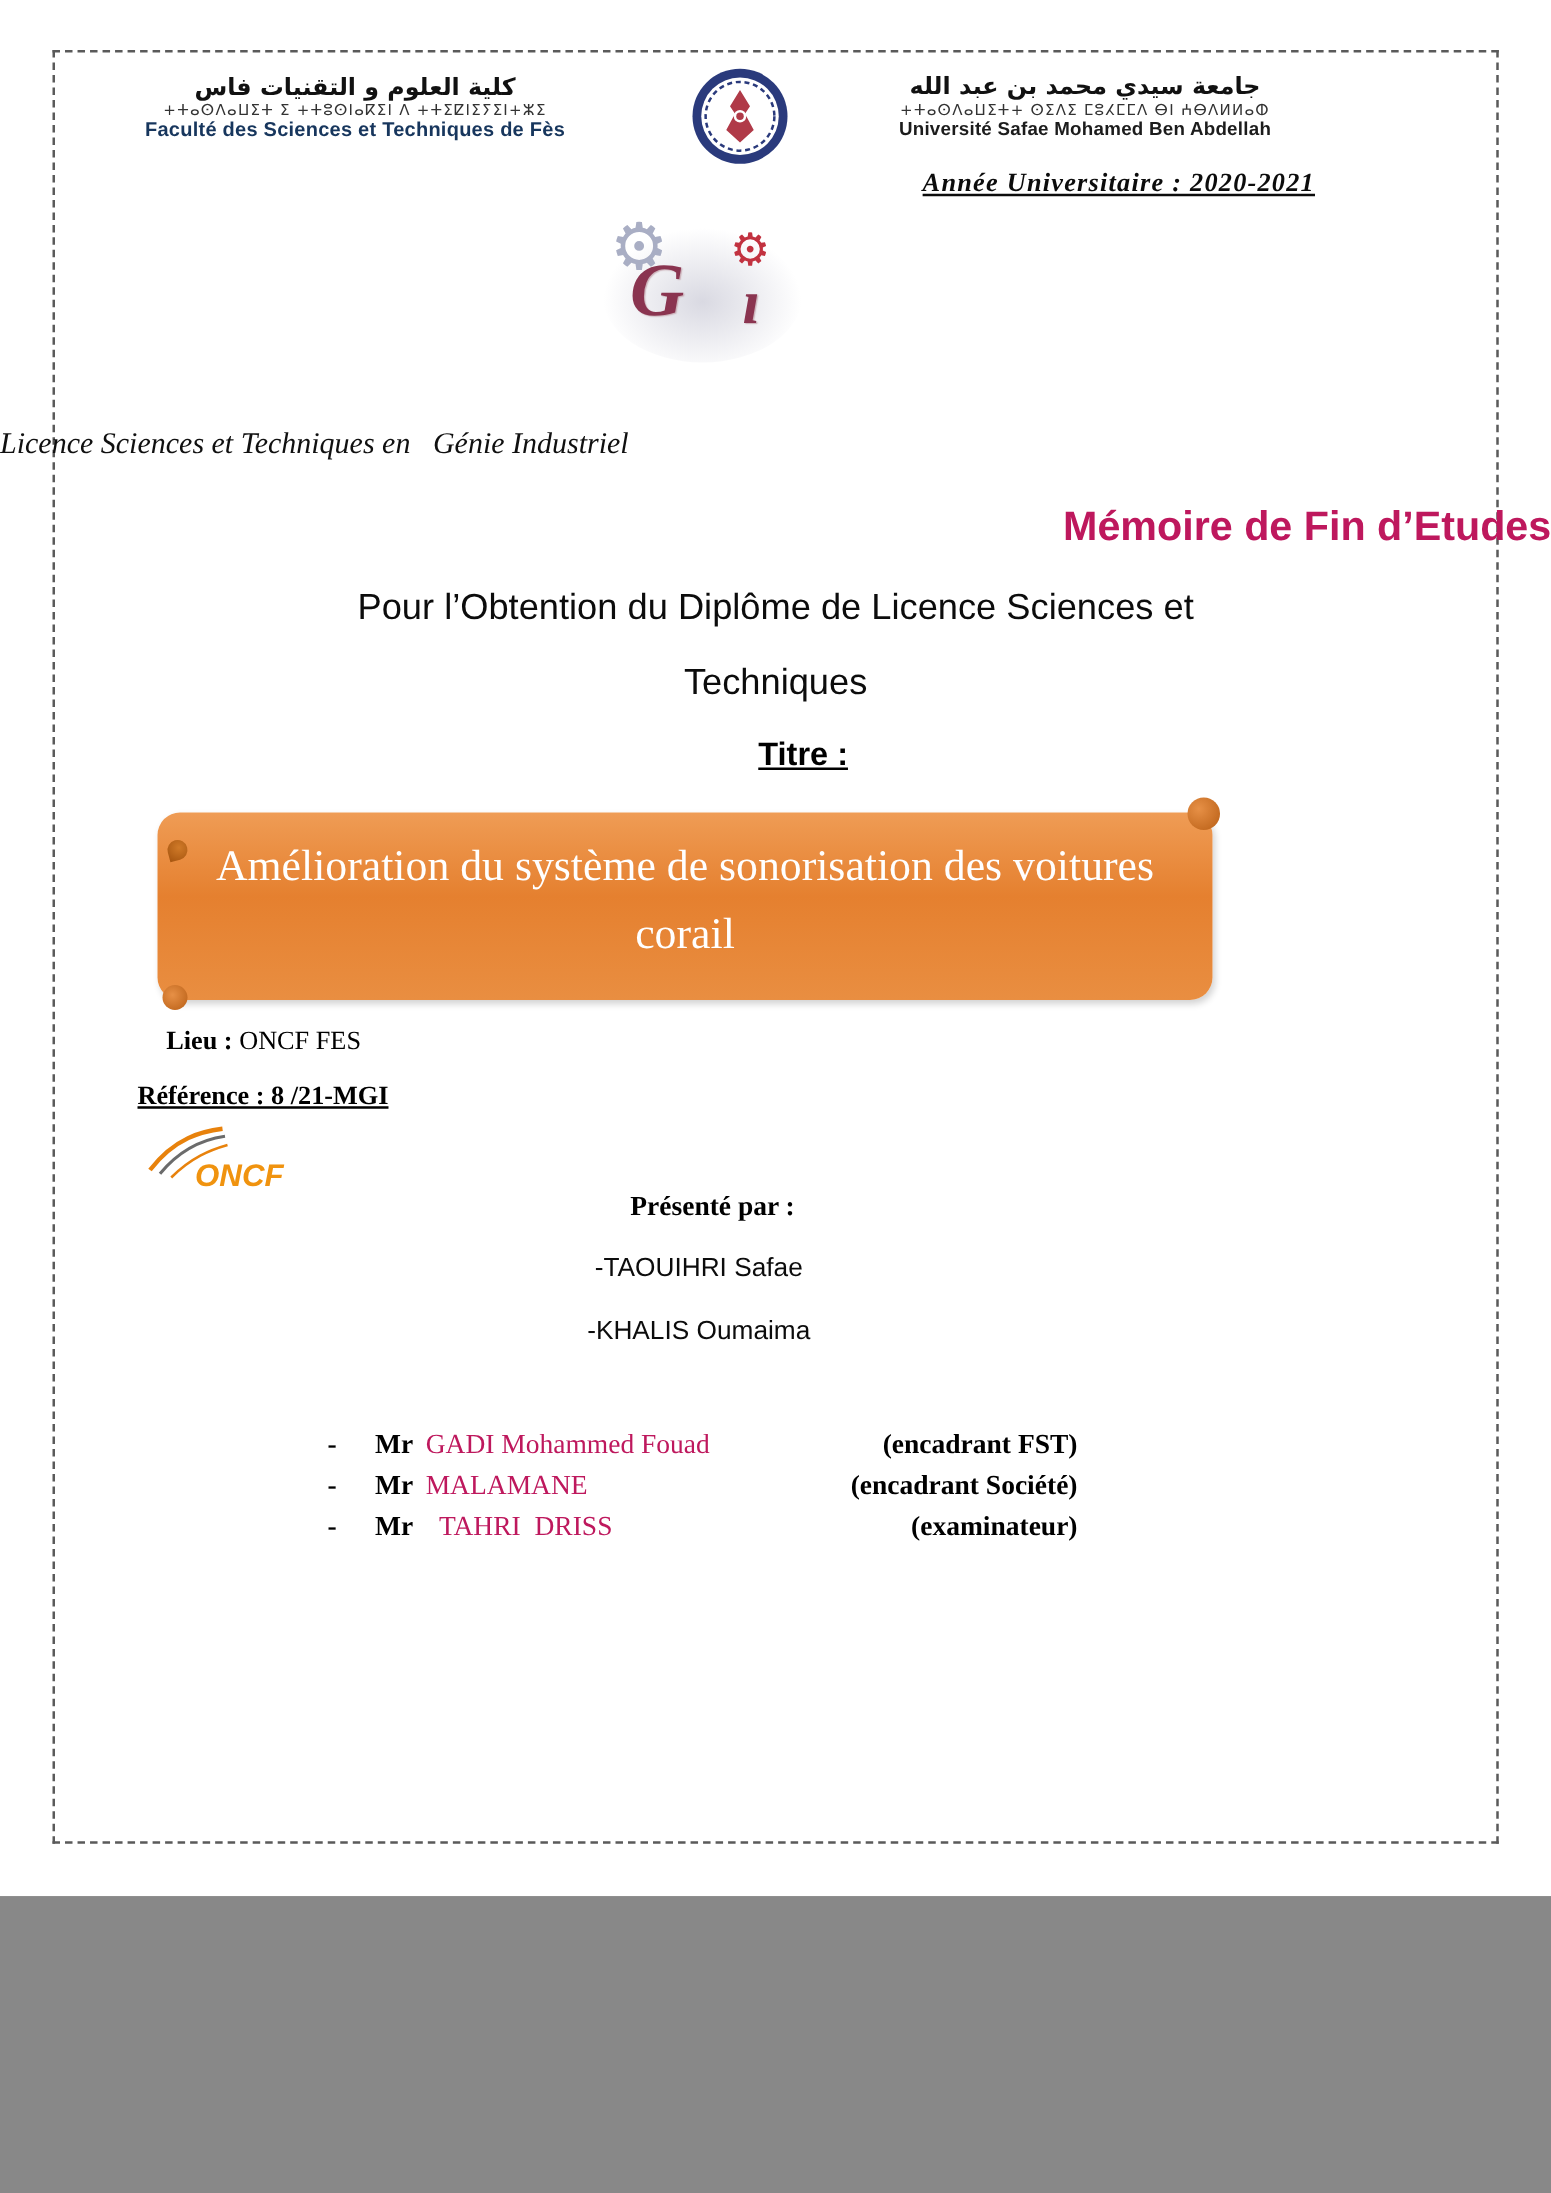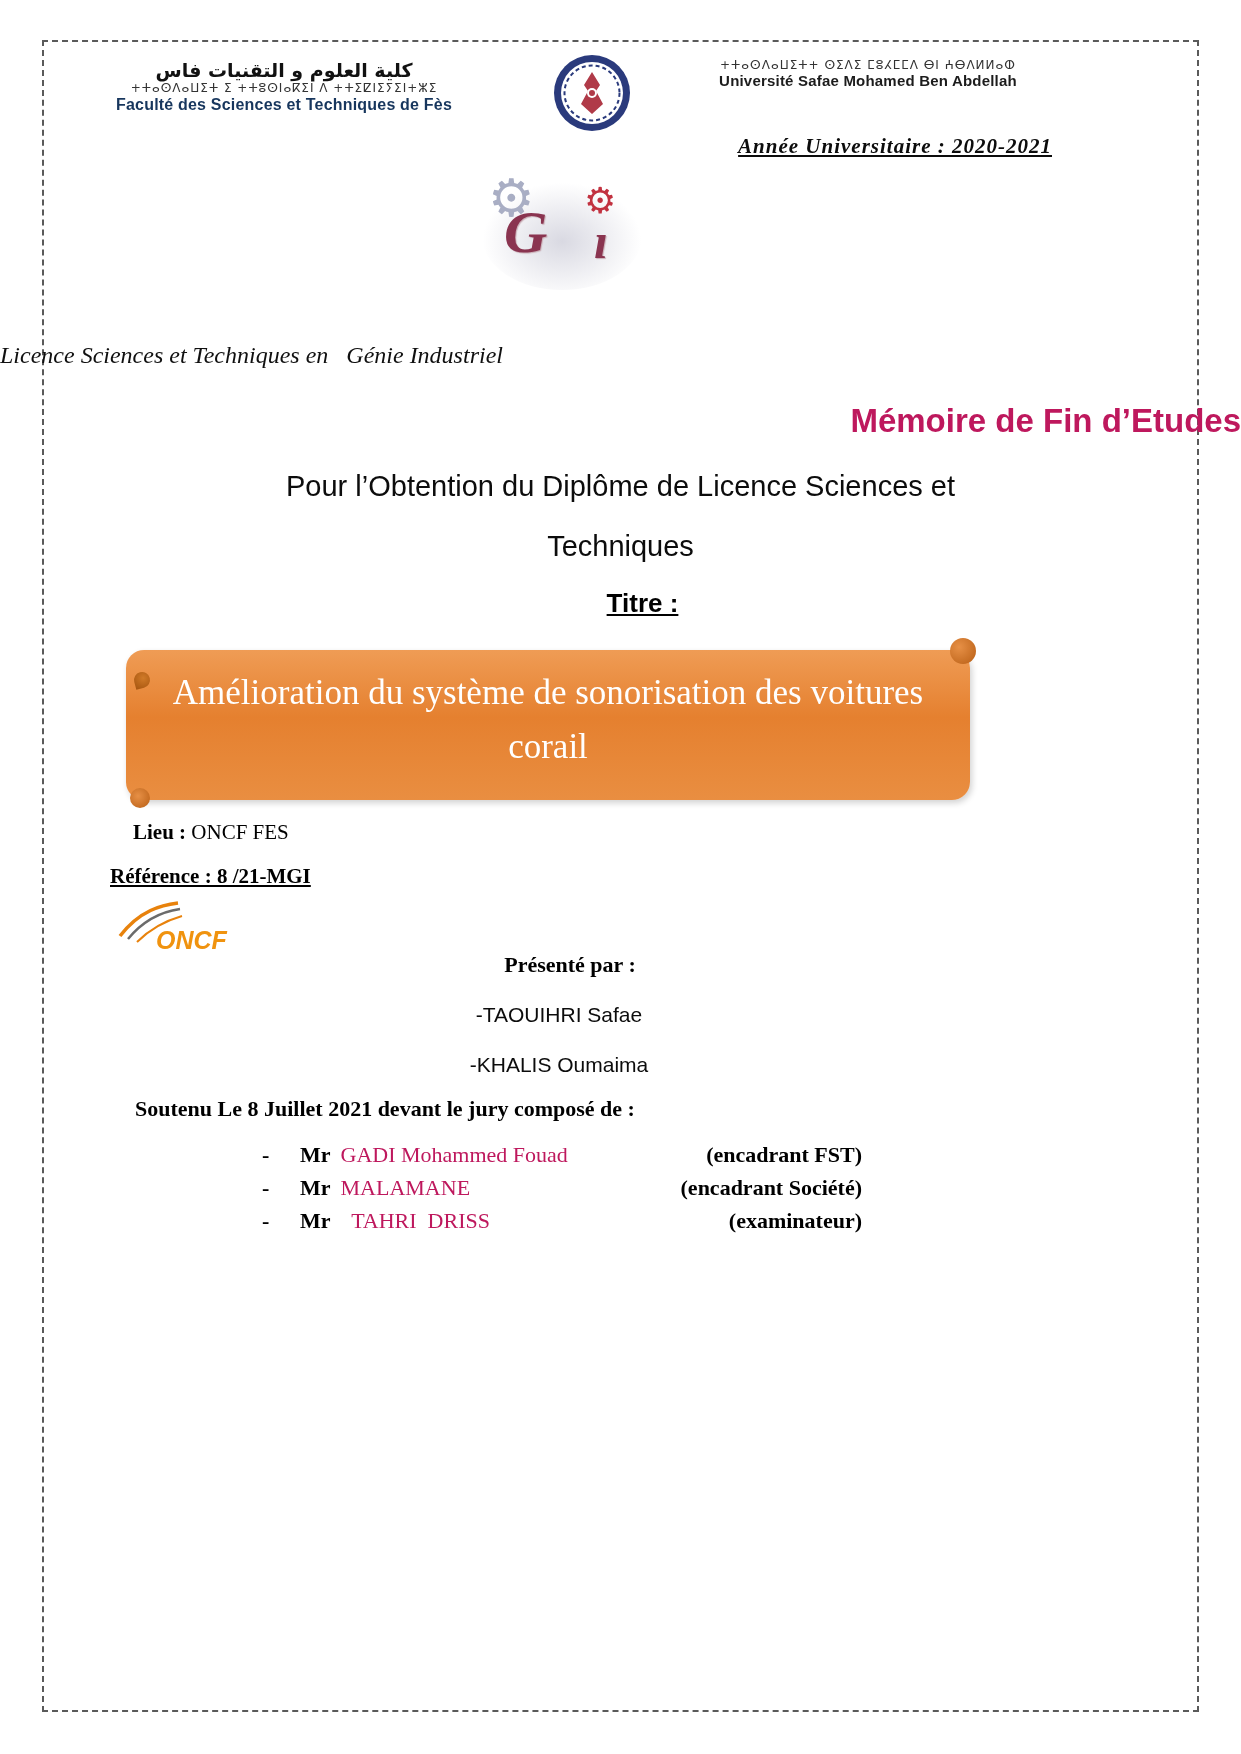--- a/index.html
+++ b/index.html
@@ -2,21 +2,21 @@
 <html><head>
 <meta charset="utf-8">
 <style>
   * { margin: 0; padding: 0; box-sizing: border-box; }
   html, body { background: #888; }
   body { font-family: "Liberation Serif", serif; }
 
   .page {
     position: relative;
     width: 1241px;
-    height: 1754px;
+    height: 1517px;
     margin: 0 auto;
     background: #ffffff;
     overflow: hidden;
   }
   .border-frame {
     position: absolute;
     inset: 40px 42px 42px 42px;
     border: 2px dashed #5a5a5a;
     pointer-events: none;
   }
@@ -188,20 +188,21 @@
       <ellipse cx="49" cy="41" rx="38" ry="38" fill="#2A3A7C"></ellipse>
       <circle cx="49" cy="41" r="31" fill="#ffffff"></circle>
       <circle cx="49" cy="41" r="27.5" fill="none" stroke="#2A3A7C" stroke-width="2" stroke-dasharray="4 3"></circle>
       <path d="M49 20 L57 33 L53 39 L60 52 L49 62 L38 52 L45 39 L41 33 Z" fill="#B03A48"></path>
       <circle cx="49" cy="41" r="5" fill="#ffffff"></circle>
       <circle cx="49" cy="41" r="3" fill="#B03A48"></circle>
     </svg>
   </div>
 
   <div class="header-right">
+    <div class="hdr-arabic">جامعة سيدي محمد بن عبد الله</div>
     <div class="hdr-tifinagh">+ⵜⴰⵙⴷⴰⵡⵉⵜ+ ⵙⵉⴷⵉ ⵎⵓⵃⵎⵎⴷ ⴱⵏ ⵄⴱⴷⵍⵍⴰⵀ</div>
     <div class="hdr-latin-right">Université Safae Mohamed Ben Abdellah</div>
   </div>
 
   <div class="annee">Année Universitaire : 2020-2021</div>
 
   <div class="gi-logo">
     <div class="gi-shadow"></div>
     <span class="gi-gear-gray">⚙</span>
     <span class="gi-letter-g">G</span>
@@ -233,21 +234,20 @@
       <path d="M12 39 C 30 17, 50 11, 64 9" stroke="#6b6b6b" stroke-width="2.5" fill="none"></path>
       <path d="M21 42 C 37 26, 52 20, 66 16" stroke="#E8820C" stroke-width="2" fill="none"></path>
       <text x="40" y="49" font-size="25" font-weight="bold" font-style="italic" font-family="Liberation Sans, sans-serif" fill="#F0930F">ONCF</text>
     </svg>
   </div>
 
   <div class="presente-par">Présenté par :</div>
   <div class="author-line1">-TAOUIHRI Safae</div>
   <div class="author-line2">-KHALIS Oumaima</div>
 
-  <div class="soutenu-line">Soutenu Le 8 Juillet 2021 devant le jury composé de :</div>
 
   <div class="jury-list">
     <div class="jury-row">
       <span class="jury-dash">-</span>
       <span class="jury-prefix">Mr</span>
       <span class="jury-name">GADI Mohammed Fouad</span>
       <span class="jury-role">(encadrant FST)</span>
     </div>
     <div class="jury-row">
       <span class="jury-dash">-</span>

